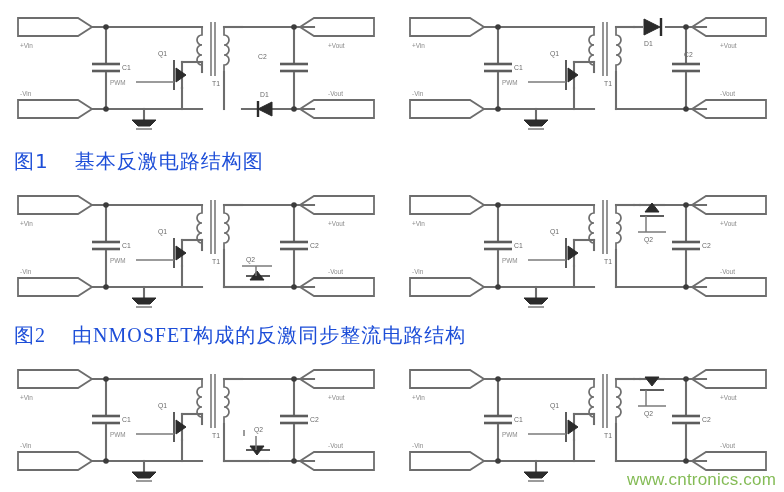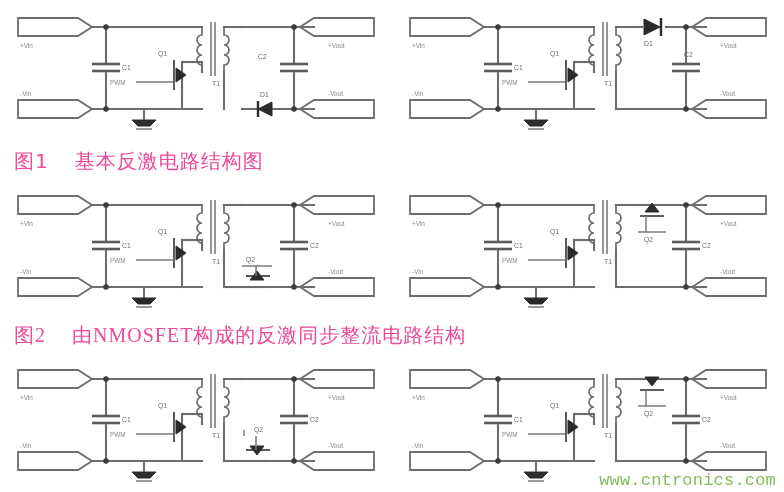--- a/index.html
+++ b/index.html
@@ -12,28 +12,28 @@
   #page{position:relative;width:784px;height:492px;}
 
   .fig-row{position:absolute;left:0;width:784px;}
   .fig-cell{position:absolute;top:0;}
   .fig-cell.left{left:6px;}
   .fig-cell.right{left:398px;}
 
   .caption{
     position:absolute;left:14px;
     font-family:"DejaVu Sans","Liberation Sans",sans-serif;
-    font-size:20px;color:#ec4899;letter-spacing:1px;
+    font-size:20px;color:#1d4ed8;letter-spacing:1px;
     white-space:nowrap;font-weight:500;
   }
   .caption .num{margin-right:26px;}
 
   .watermark{
     position:absolute;right:8px;bottom:2px;
-    font-family:Liberation Mono, monospace;
+    font-family:Liberation Sans, sans-serif;
     font-size:17px;color:#7ab648;opacity:.92;white-space:nowrap;
     letter-spacing:.2px;
   }
   svg{display:block;}
   .wire{stroke:#6d6d6d;stroke-width:2.1;fill:none;stroke-linecap:square;}
   .thin{stroke:#7a7a7a;stroke-width:1.5;fill:none;}
   .node{fill:#3c3c3c;}
   .lbl{font-family:"Liberation Sans","DejaVu Sans",sans-serif;font-size:6.4px;fill:#8a8a8a;}
   .lbl-d{font-family:"Liberation Sans","DejaVu Sans",sans-serif;font-size:6.8px;fill:#6a6a6a;}
   .term{fill:#ffffff;stroke:#6d6d6d;stroke-width:1.8;}

